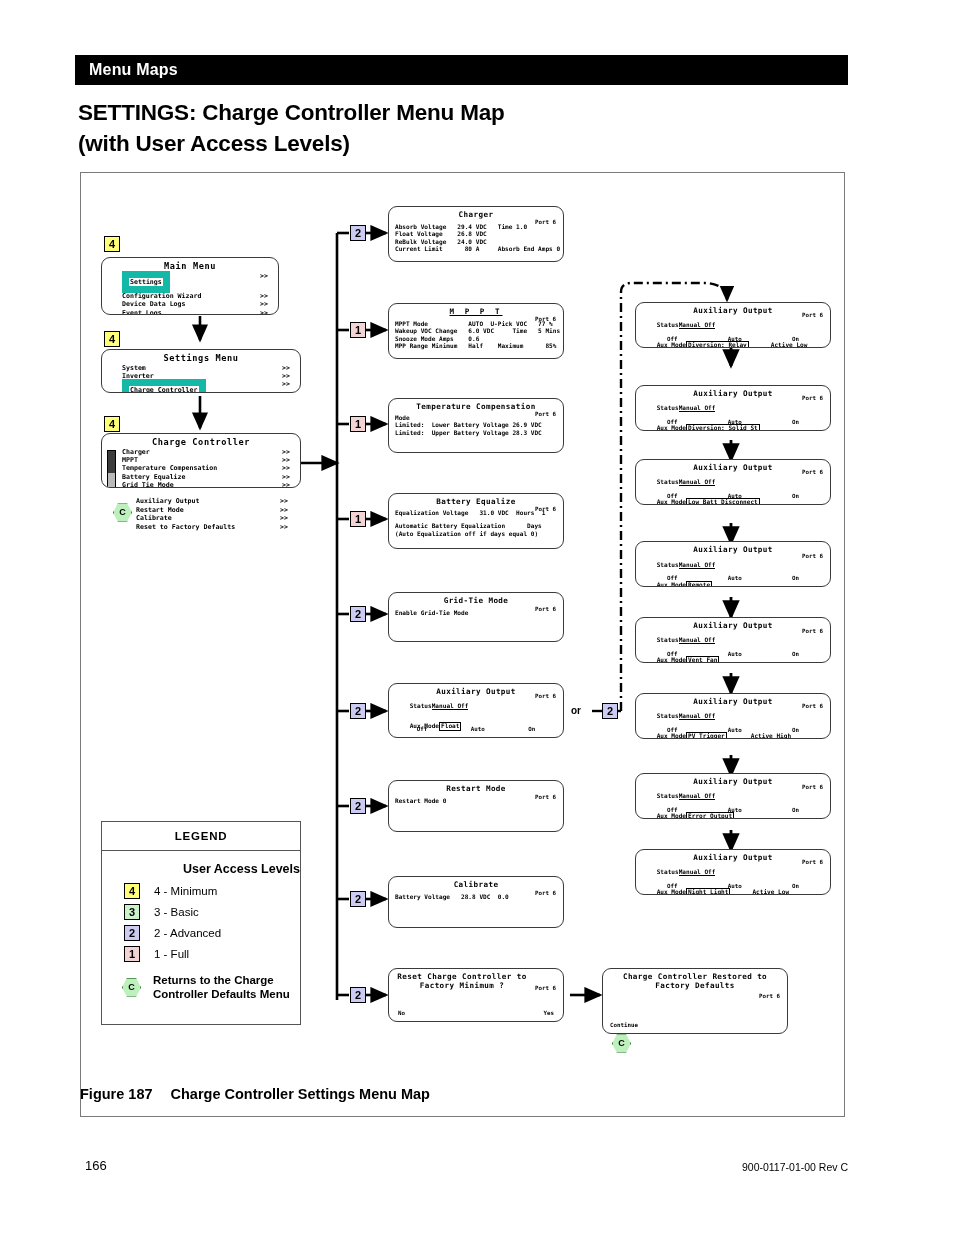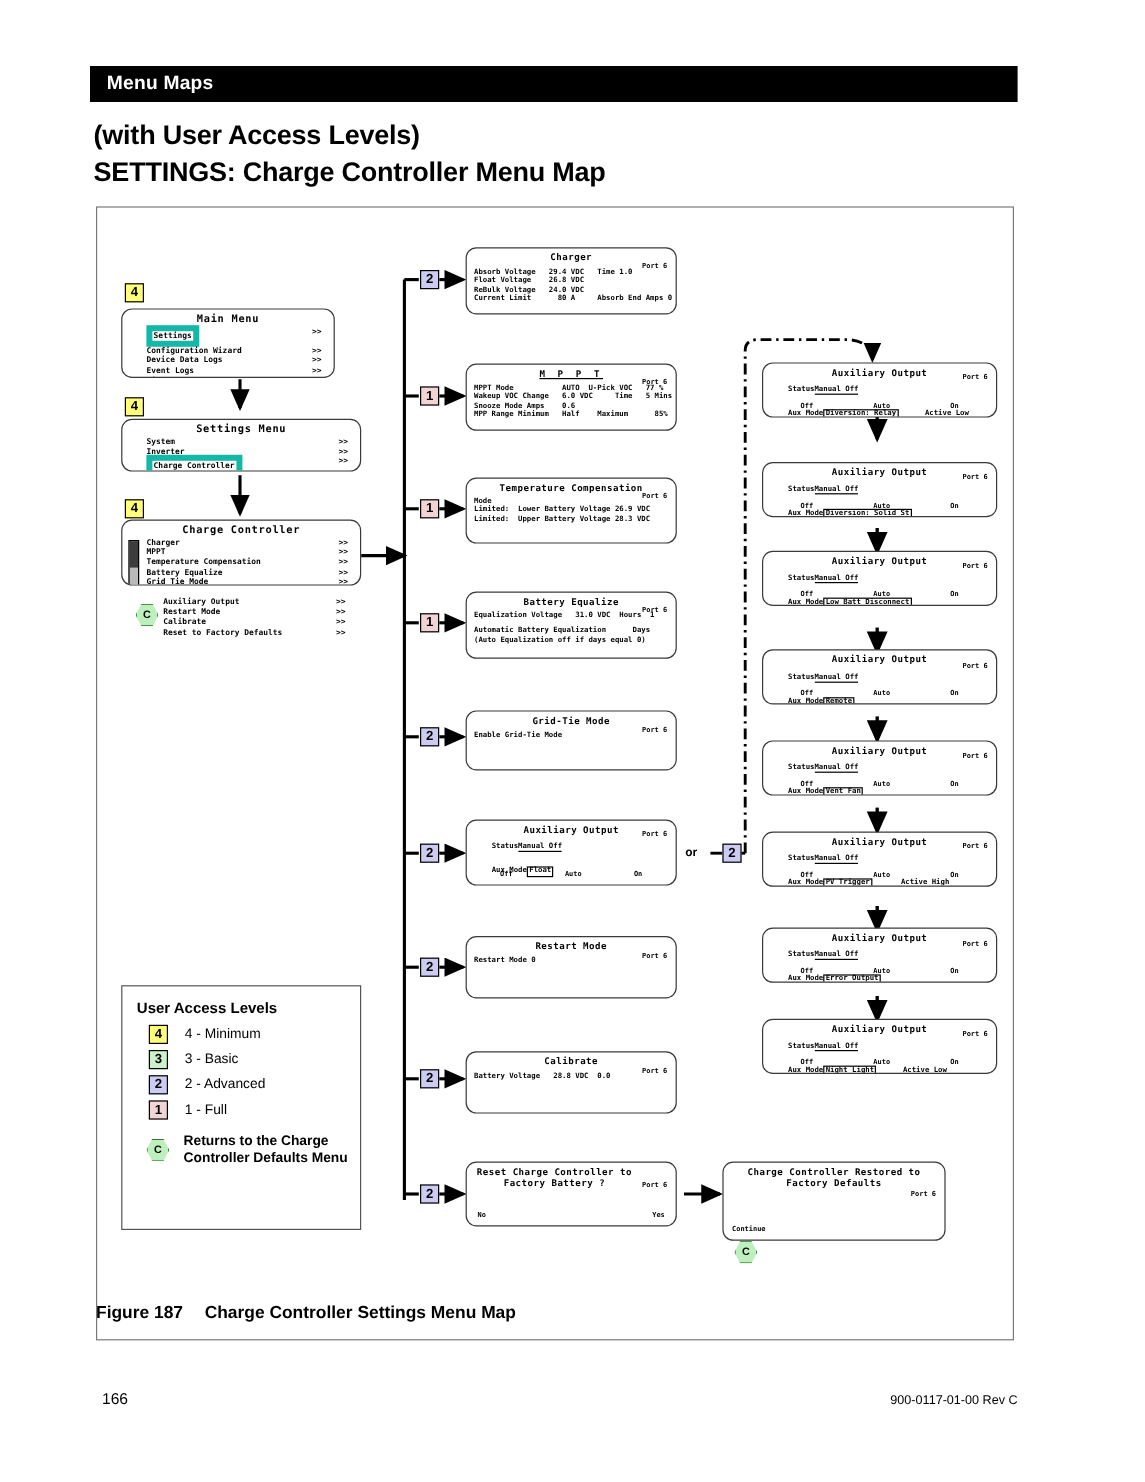--- a/index.html
+++ b/index.html
@@ -140,21 +140,21 @@
   .menubox .mrow {
     display: flex;
     justify-content: space-between;
     font-size: 6.6px;
     line-height: 1.28;
     padding-left: 14px;
     padding-right: 4px;
   }
   .menubox .mrow .chev { font-weight: bold; }
   .menubox .mrow .sel {
-    border: 5px solid #14b8a6;
+    border: 7px solid #14b8a6;
     padding: 0 1px;
     margin: -1px 0;
   }
 
   
   .scrollbar {
     position: absolute;
     left: 5px; top: 16px;
     width: 7px; height: 42px;
     border: 1px solid #000;
@@ -235,20 +235,21 @@
     border-bottom: 1px solid #555;
     display: flex; align-items: center; justify-content: center;
     font-size: 11.5px;
     font-weight: bold;
     letter-spacing: 0.8px;
   }
   .legend .lg-sub {
     padding: 11px 0 4px 12px;
     font-size: 12.5px;
     font-weight: bold;
+    text-align: right;
   }
   .legend .lg-item {
     display: flex; align-items: center;
     padding: 2.5px 0 2.5px 22px;
     font-size: 11.5px;
   }
   .legend .lg-item .lg-badge {
     box-sizing: border-box;
     width: 16px; height: 16px;
     border: 1.3px solid #000;
@@ -279,22 +280,22 @@
   }
 </style>
 </head>
 <body>
 
 <div class="header-band">
   <span class="htext">Menu Maps</span>
 </div>
 
 <div class="page-title">
+  <div>SETTINGS:  Charge Controller Menu Map</div>
   <div>(with User Access Levels)</div>
-  <div>SETTINGS:  Charge Controller Menu Map</div>
 </div>
 
 <div class="figure-frame"></div>
 
 <svg id="diagram" viewBox="0 0 954 1235">
   <defs>
     <marker id="arrow" markerWidth="7" markerHeight="7" refX="6" refY="3.1" orient="auto">
       <path d="M0,0 L7,3.1 L0,6.2 z" fill="#000"></path>
     </marker>
   </defs>
@@ -515,21 +516,21 @@
 </div>
 
 <div class="lcd" style="left:388px; top:876px; width:176px; height:52px;">
   <div class="title">Calibrate</div>
   <div class="port" style="top:14px;">Port 6</div>
   <div class="row" style="margin-top:5px;">Battery Voltage   28.8 VDC  0.0</div>
 </div>
 
 <div class="lcd" style="left:388px; top:968px; width:176px; height:54px;">
   <div class="title" style="padding-right:28px;">Reset Charge Controller to</div>
-  <div class="title" style="padding-right:28px;">Factory Battery  ?</div>
+  <div class="title" style="padding-right:28px;">Factory Minimum  ?</div>
   <div class="port" style="top:17px;">Port 6</div>
   <div class="bottombar" style="justify-content:space-between; left:9px; right:9px;">
     <span>No</span>
     <span>Yes</span>
   </div>
 </div>
 
 <div class="lcd" style="left:602px; top:968px; width:186px; height:66px;">
   <div class="title">Charge Controller Restored to</div>
   <div class="title">Factory Defaults</div>
@@ -669,20 +670,21 @@
   </div>
 
   <div class="bottombar">
     <span>Off</span>
     <span>Auto</span>
     <span>On</span>
   </div>
 </div>
 
 <div class="legend">
+  <div class="lg-head">LEGEND</div>
   <div class="lg-sub">User Access Levels</div>
 
   <div class="lg-item">
     <span class="lg-badge" style="background:#ffff7a;">4</span>
     <span>4 - Minimum</span>
   </div>
   <div class="lg-item">
     <span class="lg-badge" style="background:#ccf2cc;">3</span>
     <span>3 - Basic</span>
   </div>

